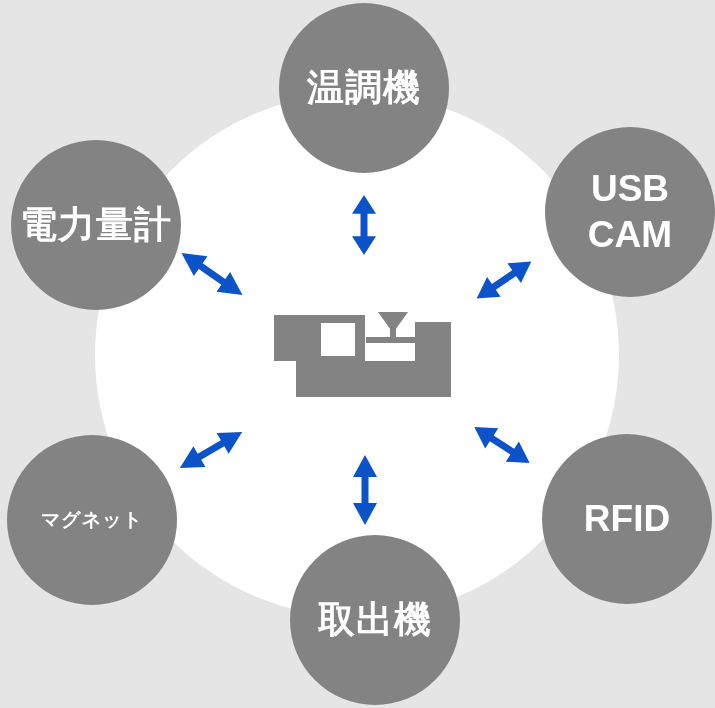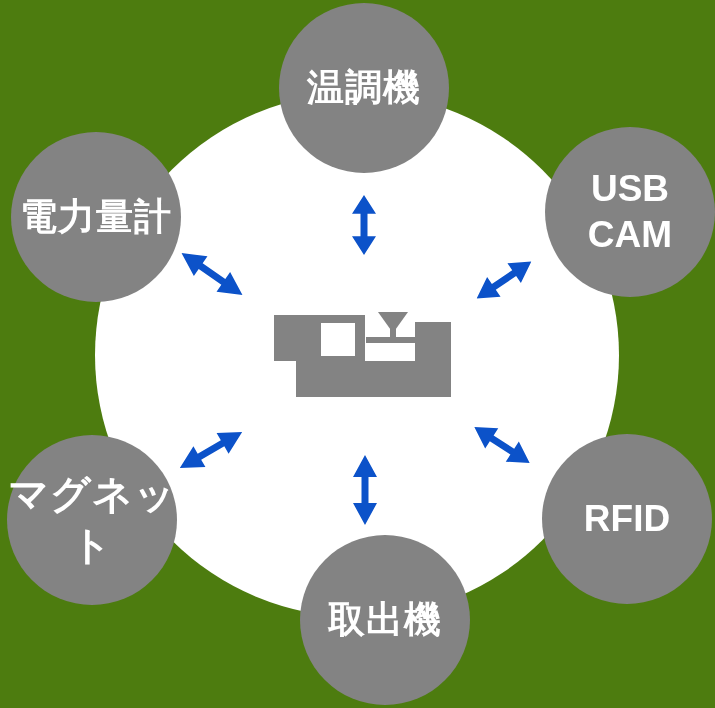--- a/index.html
+++ b/index.html
@@ -4,21 +4,21 @@
 <style>
   html, body {
     margin: 0; padding: 0;
     width: 715px; height: 708px;
     overflow: hidden;
     font-family: "Liberation Sans", "DejaVu Sans", sans-serif;
   }
   .stage {
     position: relative;
     width: 715px; height: 708px;
-    background: #4d7c0f;
+    background: #e5e5e5;
   }
   .hub {
     position: absolute;
     left: 95px; top: 93px;
     width: 524px; height: 524px;
     border-radius: 50%;
     background: #ffffff;
   }
   .machine {
     position: absolute;
@@ -36,27 +36,27 @@
     text-align: center;
     color: #ffffff;
     font-weight: bold;
   }
   .node .lbl {
     font-size: 37px;
     line-height: 1.25;
     letter-spacing: 1px;
   }
   .node.latin .lbl { font-size: 37px; letter-spacing: 0; }
-  .node.two-line .lbl { font-size: 40px; line-height: 1.28; }
+  .node.two-line .lbl { font-size: 19px; line-height: 1.28; }
   .node-top          { left: 279px; top: 3px;   }
-  .node-top-left     { left: 11px;  top: 132px; }
+  .node-top-left     { left: 11px;  top: 140px; }
   .node-top-right    { left: 545px; top: 127px; }
   .node-bottom-left  { left: 7px;   top: 435px; }
   .node-bottom-right { left: 542px; top: 434px; text-align: right; }
-  .node-bottom       { left: 300px; top: 535px; }
+  .node-bottom       { left: 290px; top: 535px; }
   .arrow {
     position: absolute;
     display: block;
   }
   .arrow-top          { left: 334px; top: 212px; transform: rotate(90deg); }
   .arrow-bottom       { left: 330px; top: 477px; transform: rotate(90deg); }
   .arrow-top-left     { left: 175px; top: 261px; transform: rotate(34.5deg); }
   .arrow-top-right    { left: 471px; top: 267px; transform: rotate(-34deg); }
   .arrow-bottom-left  { left: 175px; top: 437px; transform: rotate(-30deg); }
   .arrow-bottom-right { left: 469px; top: 432px; transform: rotate(33deg); }

